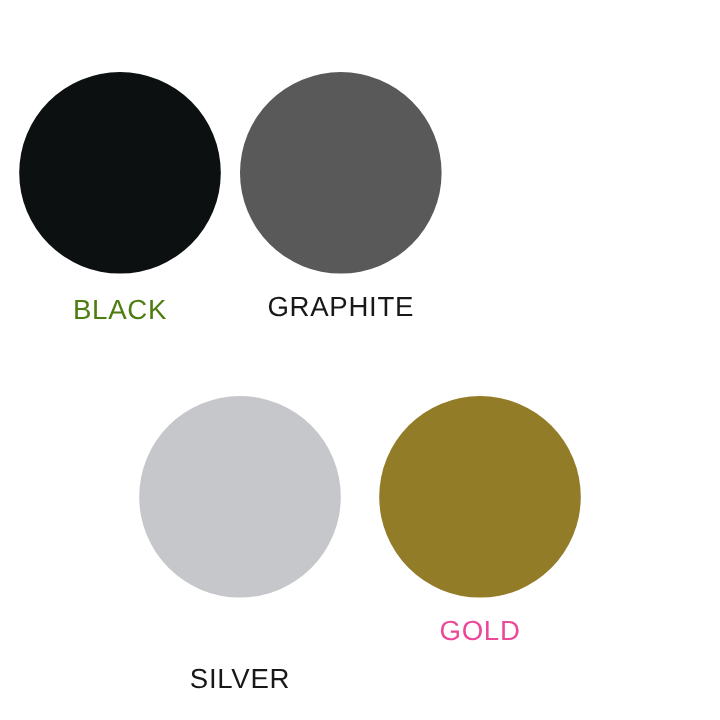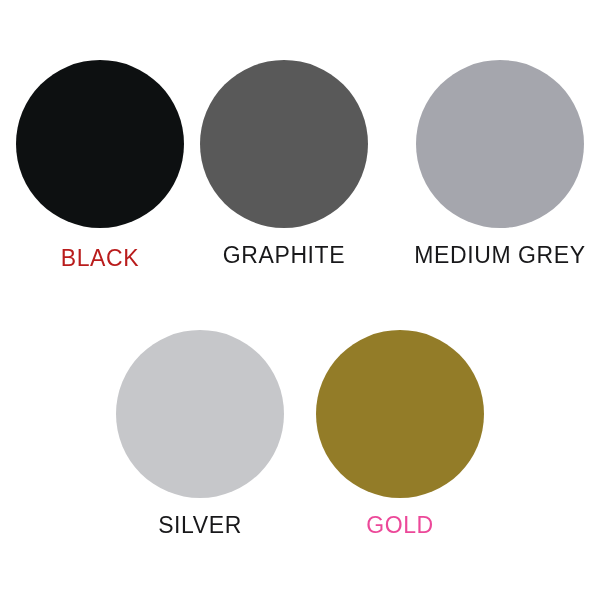--- a/index.html
+++ b/index.html
@@ -32,21 +32,21 @@
 
   
   .row-top { top: 60px; }
   
   .row-bottom { top: 330px; }
 
   .col-1 { left: 0px; }
   .col-2 { left: 184px; }
   .col-3 { left: 400px; }
   
-  .col-b1 { left: 100px; }
+  .col-b1 { left: 100px; gap: 40px; }
   .col-b2 { left: 300px; }
 
   .swatch-dot {
     width: 168px;
     height: 168px;
     border-radius: 50%;
     display: block;
   }
 
   .swatch-label {
@@ -61,32 +61,28 @@
     text-align: center;
   }
 </style>
 </head>
 <body style="background-color: rgb(255, 255, 255);">
 
 <div id="palette" style="background-color: rgb(255, 255, 255);">
 
   <div class="swatch row-top col-1">
     <span class="swatch-dot" style="background-color: rgb(13, 16, 17);"></span>
-    <span class="swatch-label" style="color: #b91c1c; margin-top: 17px;">BLACK</span>
+    <span class="swatch-label" style="color: #4d7c0f; margin-top: 17px;">BLACK</span>
   </div>
 
   <div class="swatch row-top col-2">
     <span class="swatch-dot" style="background-color: rgb(89, 89, 89);"></span>
     <span class="swatch-label" style="color: rgb(24, 24, 26);">GRAPHITE</span>
   </div>
 
-  <div class="swatch row-top col-3">
-    <span class="swatch-dot" style="background-color: rgb(165, 166, 173);"></span>
-    <span class="swatch-label" style="color: rgb(24, 24, 26);">MEDIUM GREY</span>
-  </div>
 
   <div class="swatch row-bottom col-b1">
     <span class="swatch-dot" style="background-color: rgb(198, 199, 202);"></span>
     <span class="swatch-label" style="color: rgb(24, 24, 26);">SILVER</span>
   </div>
 
   <div class="swatch row-bottom col-b2">
     <span class="swatch-dot" style="background-color: rgb(147, 124, 40);"></span>
     <span class="swatch-label" style="color: #ec4899;">GOLD</span>
   </div>

